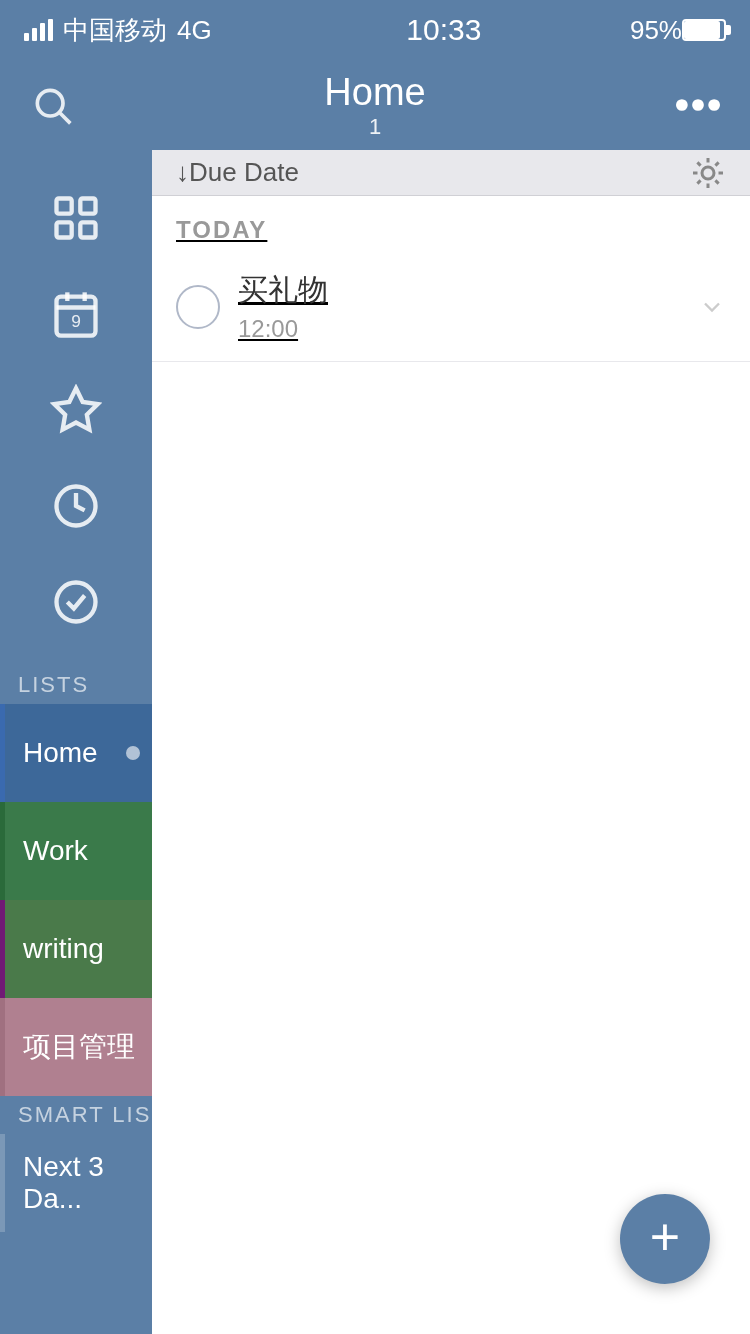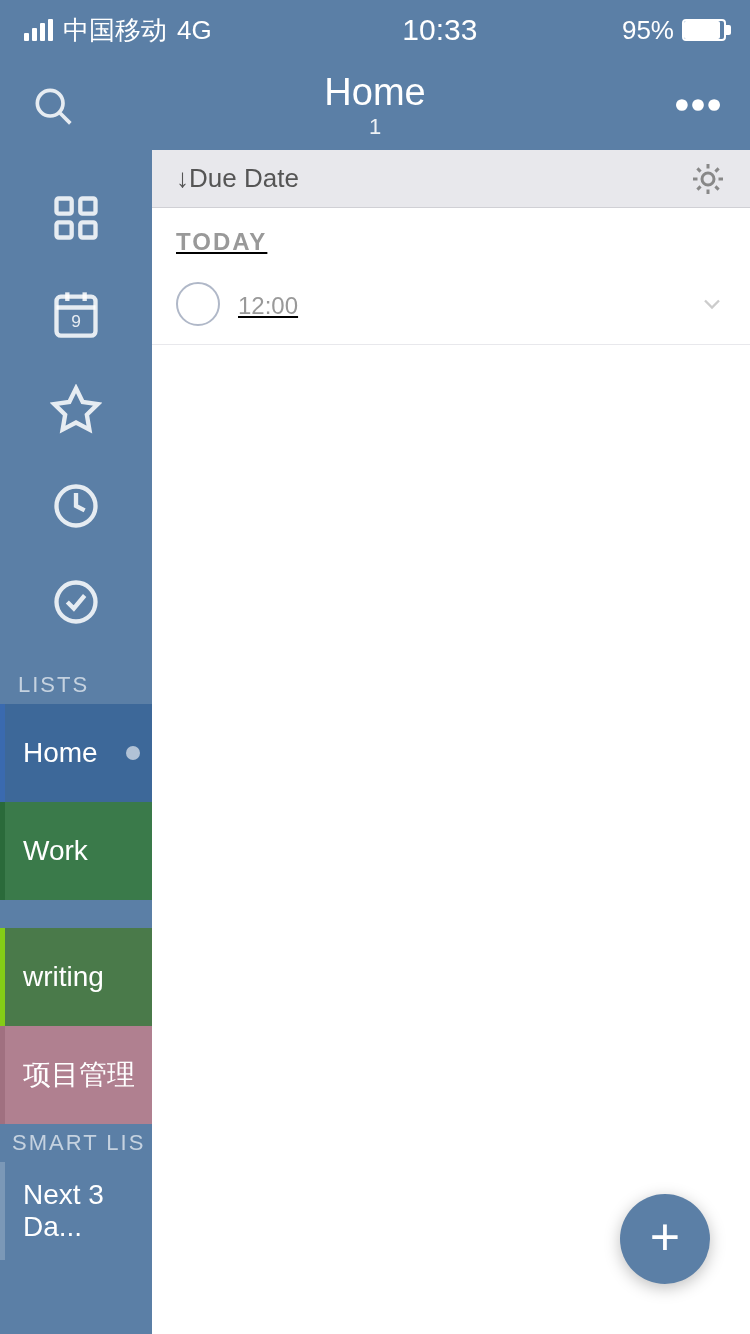--- a/index.html
+++ b/index.html
@@ -35,21 +35,21 @@
       align-items: flex-end;
       gap: 3px;
       height: 22px;
     }
     .signal-bar {
       width: 5px;
       background: white;
       border-radius: 1px;
     }
     .status-center { font-size: 30px; font-weight: 400; margin-left: 46px; }
-    .status-right { font-size: 26px; display: flex; align-items: center; gap: 8px; }
+    .status-right { font-size: 26px; display: flex; align-items: center; }
     .battery-icon {
       width: 44px;
       height: 22px;
       border: 2px solid white;
       border-radius: 4px;
       position: relative;
       display: inline-block;
     }
     .battery-icon::after {
       content: '';
@@ -154,45 +154,45 @@
       height: 14px;
       border-radius: 50%;
       background: rgba(255,255,255,0.6);
       position: absolute;
       right: 12px;
       top: 50%;
       transform: translateY(-50%);
     }
     .list-home { background: #4a7abf; border-left: 5px solid #3a6aaf; }
     .list-work { background: #3a7a4a; border-left: 5px solid #2a6a3a; }
-    .list-writing { background: #4a7a4a; border-left: 5px solid #84cc16; margin-top: 28px; }
+    .list-writing { background: #4a7a4a; border-left: 5px solid #701a75; }
     .list-project { background: #b08090; border-left: 5px solid #a07080; }
 
     .smart-lists-label {
       color: rgba(255,255,255,0.65);
       font-size: 22px;
       letter-spacing: 2px;
       margin: 6px 0 6px 0;
       align-self: flex-start;
-      padding-left: 12px;
+      padding-left: 18px;
     }
 
     .list-next3 { background: #5b7fa6; border-left: 5px solid rgba(255,255,255,0.2); }
 
     
     #content {
       flex: 1;
       background: #f5f5f7;
       display: flex;
       flex-direction: column;
     }
 
     
     #sort-bar {
-      height: 58px;
+      height: 46px;
       background: #e8e8ec;
       display: flex;
       align-items: center;
       justify-content: space-between;
       padding: 0 24px;
       border-bottom: 1px solid #d0d0d5;
       flex-shrink: 0;
     }
     .sort-label {
       font-size: 26px;
@@ -411,20 +411,21 @@
         <line x1="16.95" y1="7.05" x2="19.07" y2="4.93"></line>
       </svg>
     </div>
 
     <div id="task-area">
       <div class="section-header">TODAY</div>
 
       <div class="task-item">
         <div class="task-checkbox"></div>
         <div class="task-details">
+          <div class="task-name">买礼物</div>
           <div class="task-time">12:00</div>
         </div>
         <svg class="task-chevron" viewBox="0 0 24 24">
           <polyline points="6,9 12,15 18,9"></polyline>
         </svg>
       </div>
     </div>
 
   </div>
 </div>

